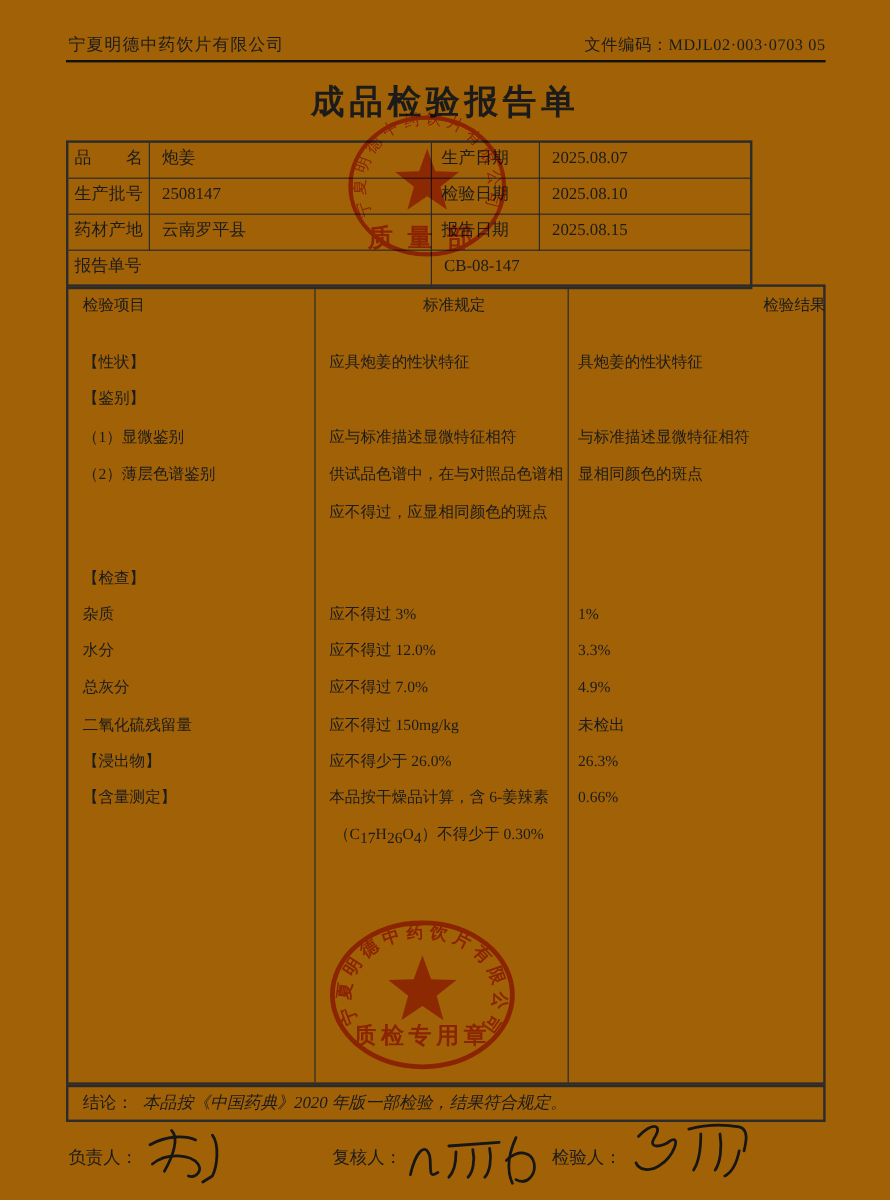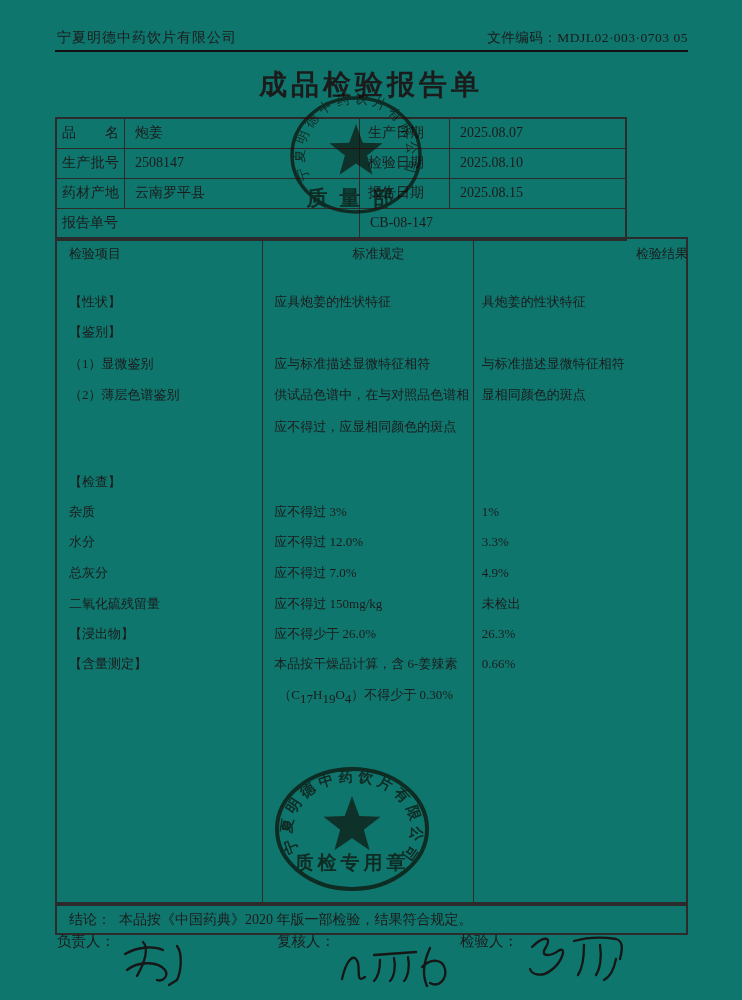--- a/index.html
+++ b/index.html
@@ -1,16 +1,16 @@
 <!DOCTYPE html>
 <html><head>
 <meta charset="utf-8">
 <style>
   html,body{margin:0;padding:0;background:#ffffff;}
-  .page{position:relative;width:742px;height:1000px;background:#0f766e;overflow:hidden;
+  .page{position:relative;width:742px;height:1000px;background:#a16207;overflow:hidden;
         font-family:"Liberation Serif","DejaVu Serif",serif;color:#1b1b1b;}
   
   .hdr-company{position:absolute;left:57px;top:29px;font-size:14px;letter-spacing:1px;}
   .hdr-code{position:absolute;right:54px;top:29px;font-size:13.5px;letter-spacing:.5px;}
   .hdr-rule{position:absolute;left:55px;top:50px;width:633px;height:2px;background:#111;}
   
   .title{position:absolute;left:0;top:66px;width:742px;text-align:center;
          font-size:28px;font-weight:bold;letter-spacing:4px;}
   
   .info-grid{position:absolute;left:55px;top:117px;width:572px;box-sizing:border-box;
@@ -35,23 +35,23 @@
   .th-res{position:absolute;left:416px;width:215px;top:0;text-align:right;line-height:22px;}
   .trow{position:absolute;left:0;width:100%;height:20px;display:flex;line-height:20px;}
   .c1{width:205px;box-sizing:border-box;padding-left:12px;white-space:nowrap;overflow:hidden;}
   .c2{width:211px;box-sizing:border-box;padding-left:13px;white-space:nowrap;overflow:hidden;}
   .c3{width:215px;box-sizing:border-box;padding-left:10px;white-space:nowrap;overflow:hidden;}
   .c2 sub{font-size:13px;}
   
   .conclusion{position:absolute;left:55px;top:904px;width:633px;height:31px;box-sizing:border-box;
               border:2px solid #2b2b2b;font-size:14px;line-height:27px;white-space:nowrap;}
   .conclusion .lab{margin-left:12px;}
-  .conclusion .txt{margin-left:8px;}
-  
-  .sig-label{position:absolute;top:932px;font-size:14.5px;}
+  .conclusion .txt{margin-left:8px;font-style:italic;}
+  
+  .sig-label{position:absolute;top:955px;font-size:14.5px;}
   .sl1{left:57px;} .sl2{left:277px;} .sl3{left:460px;}
   .sigsvg{position:absolute;}
   .sigsvg path{fill:none;stroke:#161616;stroke-width:2.3;stroke-linecap:round;stroke-linejoin:round;}
   
   .stamp{position:absolute;mix-blend-mode:multiply;opacity:.88;}
   .stamp-top{left:283px;top:93px;}
   .stamp-bottom{left:267px;top:761px;}
   .stamp .ring{fill:none;stroke:#d6473a;}
   .stamp text{fill:#d6473a;font-family:"Liberation Serif","DejaVu Serif",serif;}
   .stamp .star{fill:#d6473a;opacity:.92;}
@@ -152,21 +152,21 @@
       <div class="c2">应不得少于 26.0%</div>
       <div class="c3">26.3%</div>
     </div>
     <div class="trow" style="top:415px">
       <div class="c1">【含量测定】</div>
       <div class="c2">本品按干燥品计算，含 6-姜辣素</div>
       <div class="c3">0.66%</div>
     </div>
     <div class="trow" style="top:446px">
       <div class="c1"></div>
-      <div class="c2" style="padding-left:17px;"><span>（C</span><sub>17</sub><span>H</span><sub>19</sub><span>O</span><sub>4</sub><span>）不得少于 0.30%</span></div>
+      <div class="c2" style="padding-left:17px;"><span>（C</span><sub>17</sub><span>H</span><sub>26</sub><span>O</span><sub>4</sub><span>）不得少于 0.30%</span></div>
       <div class="c3"></div>
     </div>
   </div>
 
   <div class="conclusion">
     <span class="lab">结论：</span><span class="txt">本品按《中国药典》2020 年版一部检验，结果符合规定。</span>
   </div>
 
   <div class="sig-label sl1">负责人：</div>
   <div class="sig-label sl2">复核人：</div>

